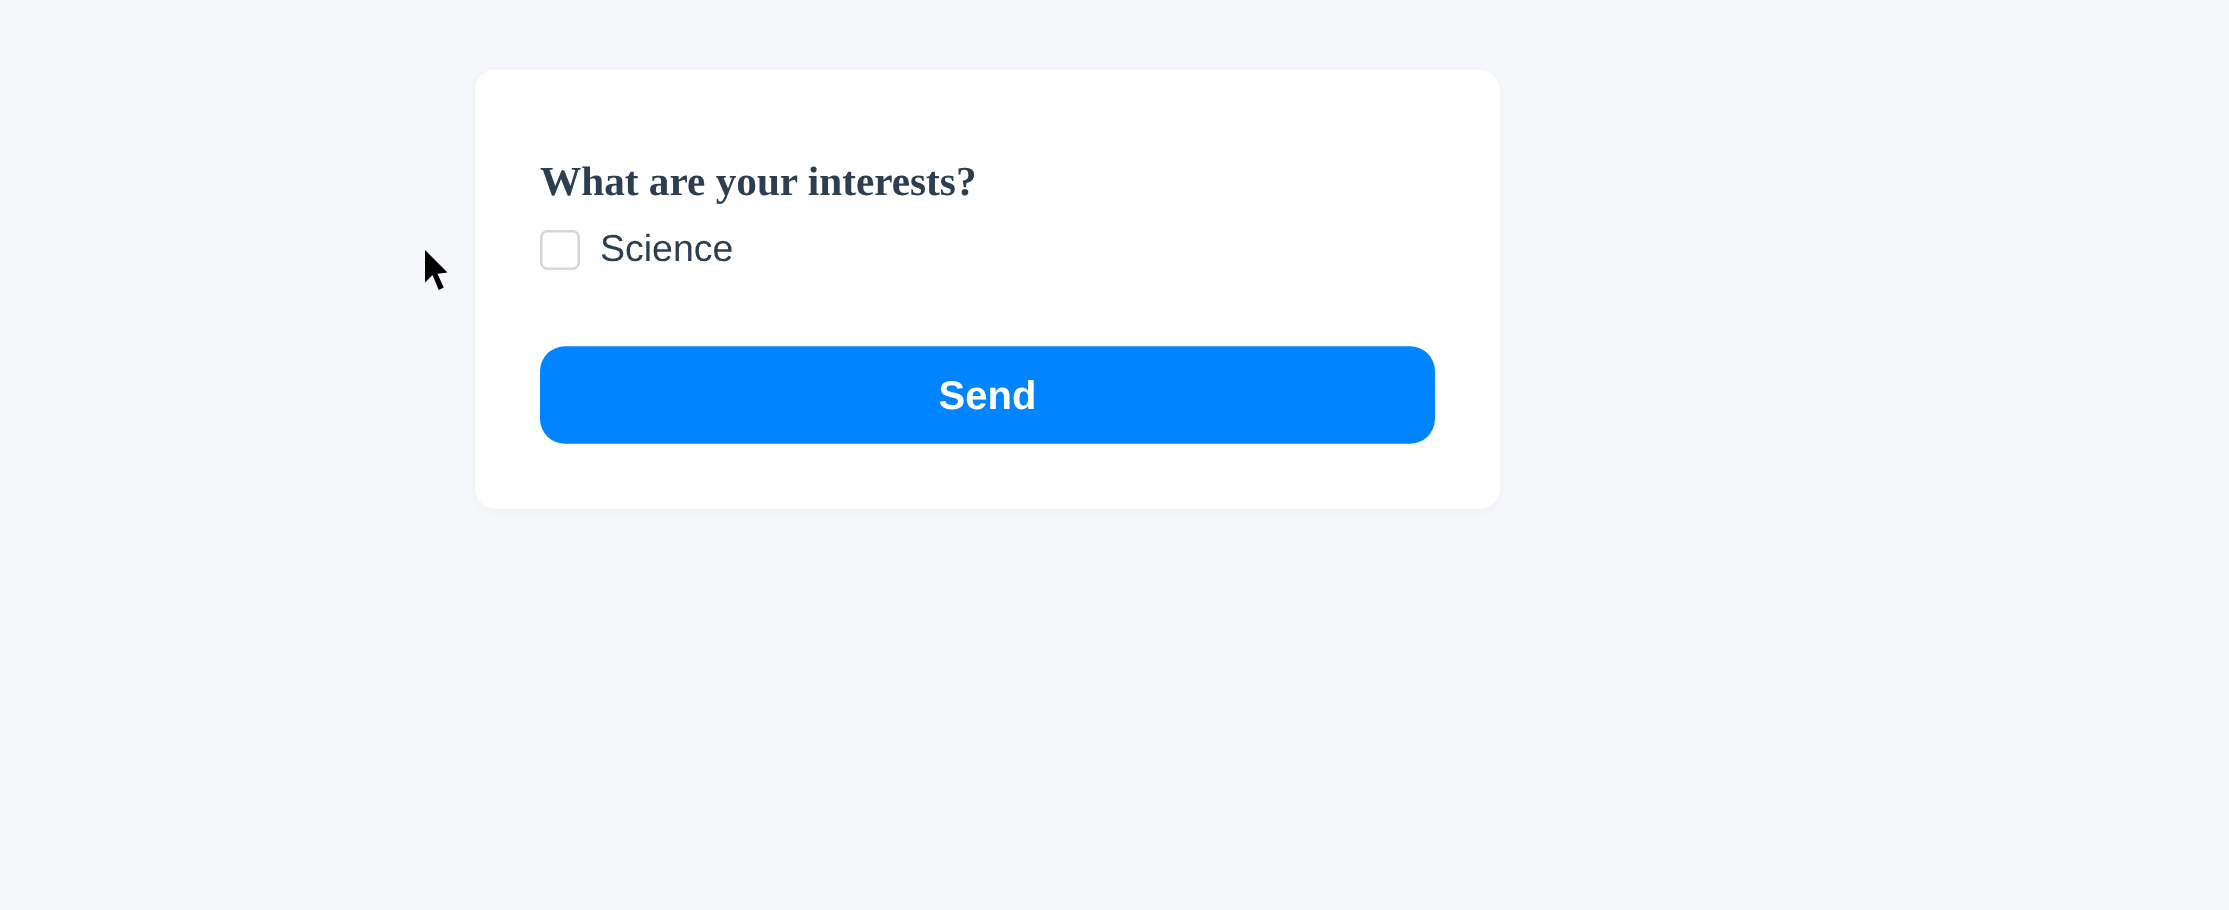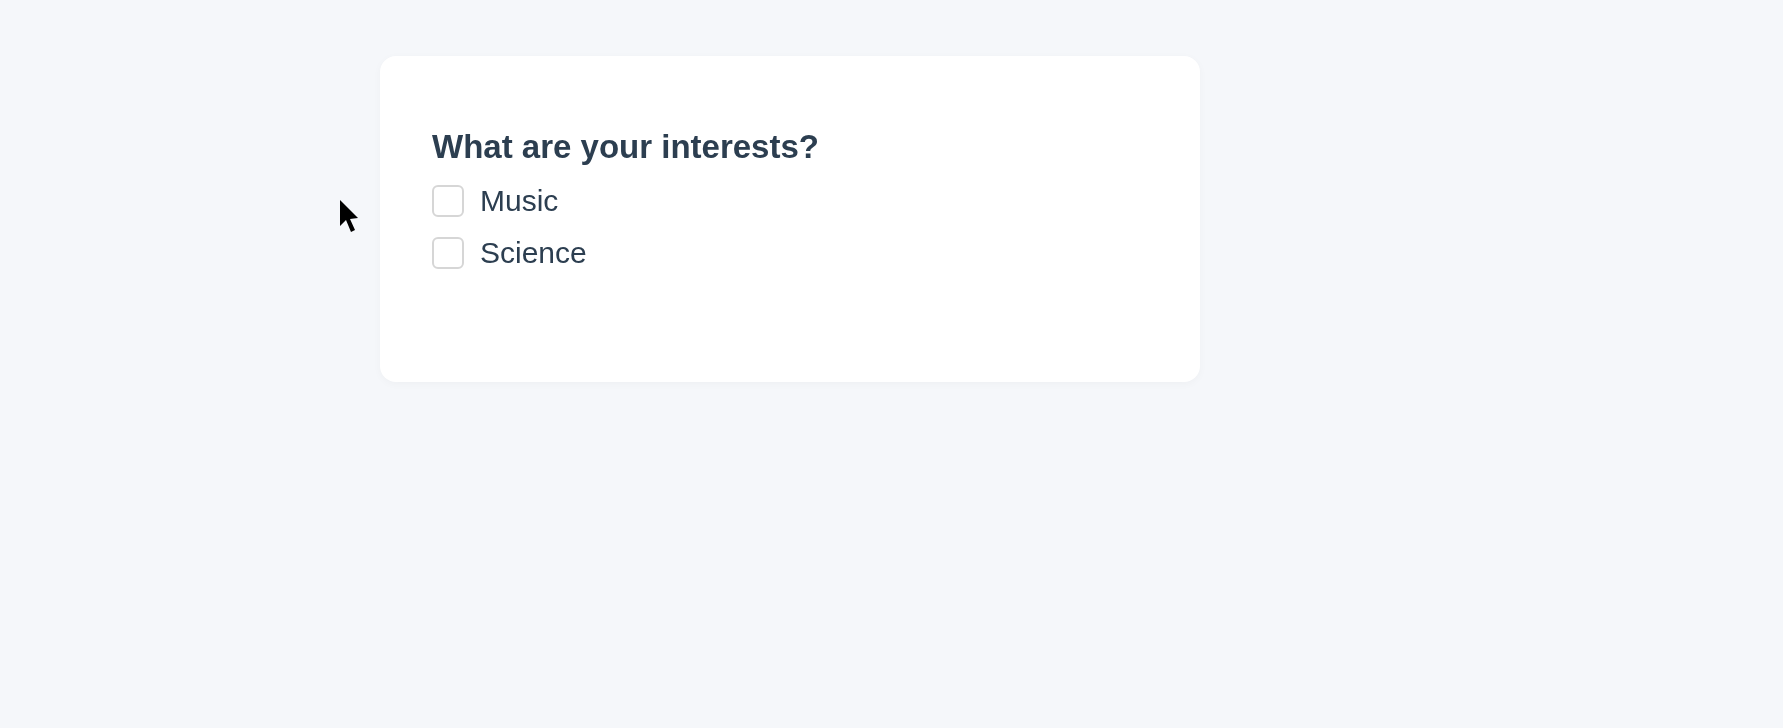--- a/index.html
+++ b/index.html
@@ -22,21 +22,21 @@
       background-color: #ffffff;
       border-radius: 16px;
       box-shadow: 0 2px 8px rgba(0,0,0,0.03);
       padding: 72px 52px 52px 52px;
     }
     .question-title {
       font-size: 33px;
       font-weight: 700;
       color: #2c3e50;
       margin-bottom: 18px;
-      font-family: Liberation Sans, sans-serif;
+      font-family: Liberation Serif, serif;
     }
     .options {
       display: flex;
       flex-direction: column;
       gap: 18px;
       margin-bottom: 60px;
     }
     .option-row {
       display: flex;
       align-items: center;
@@ -80,24 +80,21 @@
     }
   </style>
 </head>
 <body>
 
 <div class="card">
   <h2 class="question-title">What are your interests?</h2>
   <div class="options">
     <div class="option-row">
       <div class="checkbox"></div>
-      <span class="option-label">Music</span>
-    </div>
-    <div class="option-row">
-      <div class="checkbox"></div>
       <span class="option-label">Science</span>
     </div>
   </div>
+  <button class="send-button">Send</button>
 </div>
 
 <svg class="cursor" viewBox="0 0 24 36">
   <path d="M 0 0 L 0 26 L 6 20 L 11 32 L 15 30 L 10 19 L 18 18 Z" fill="#000000"></path>
 </svg>
 
 </body></html>

